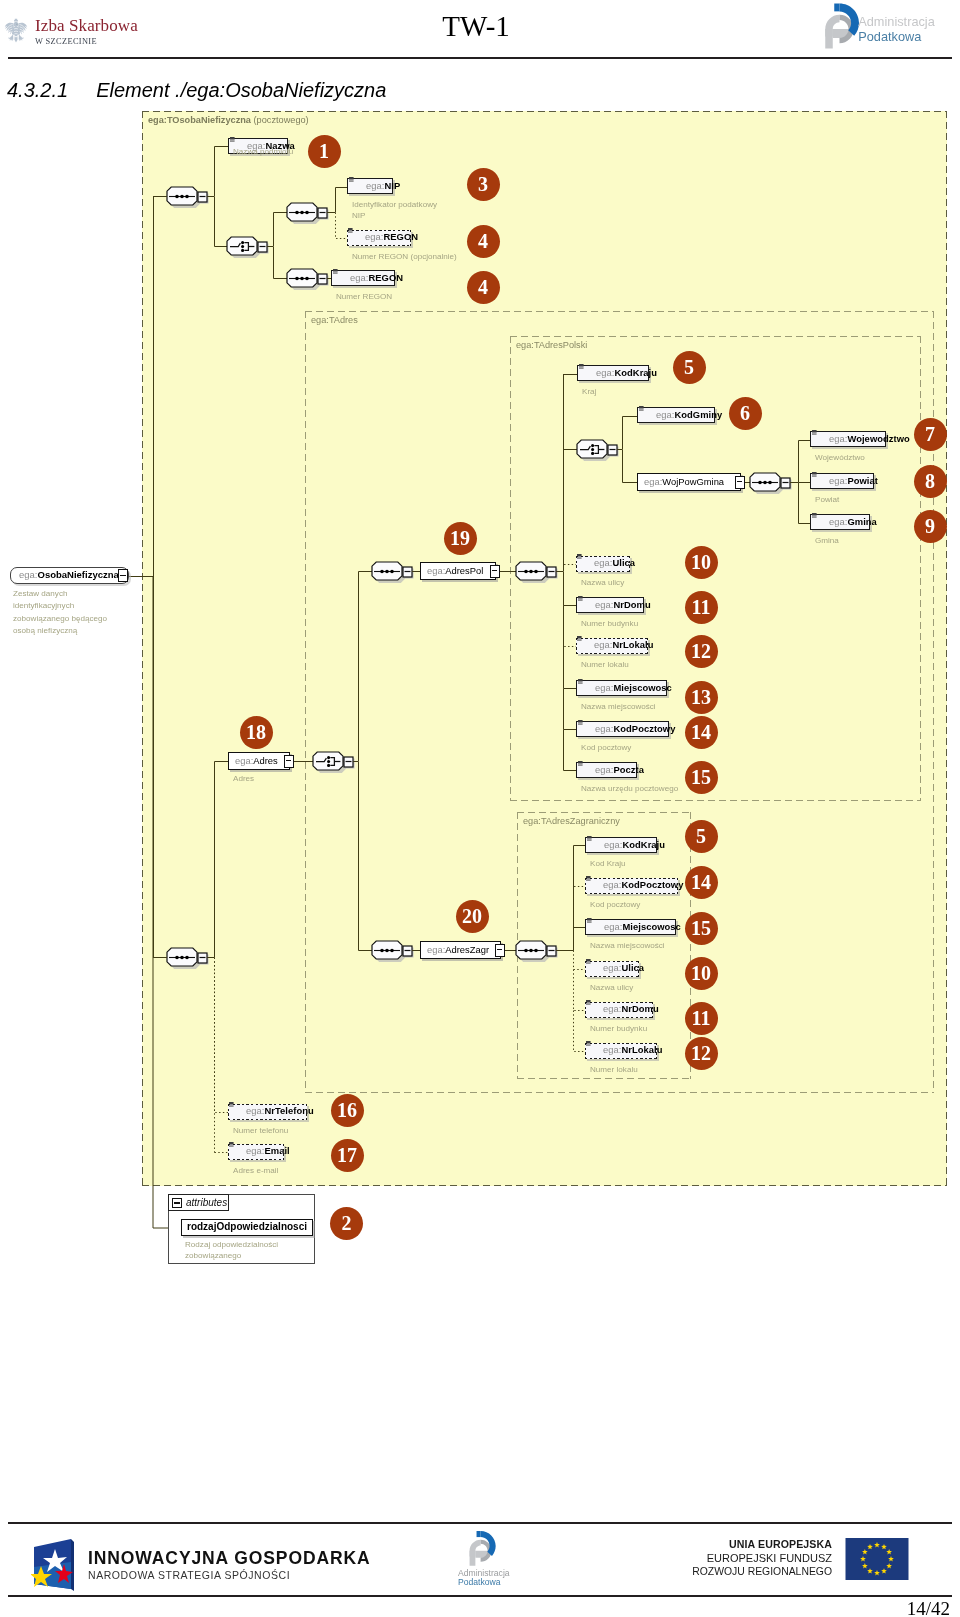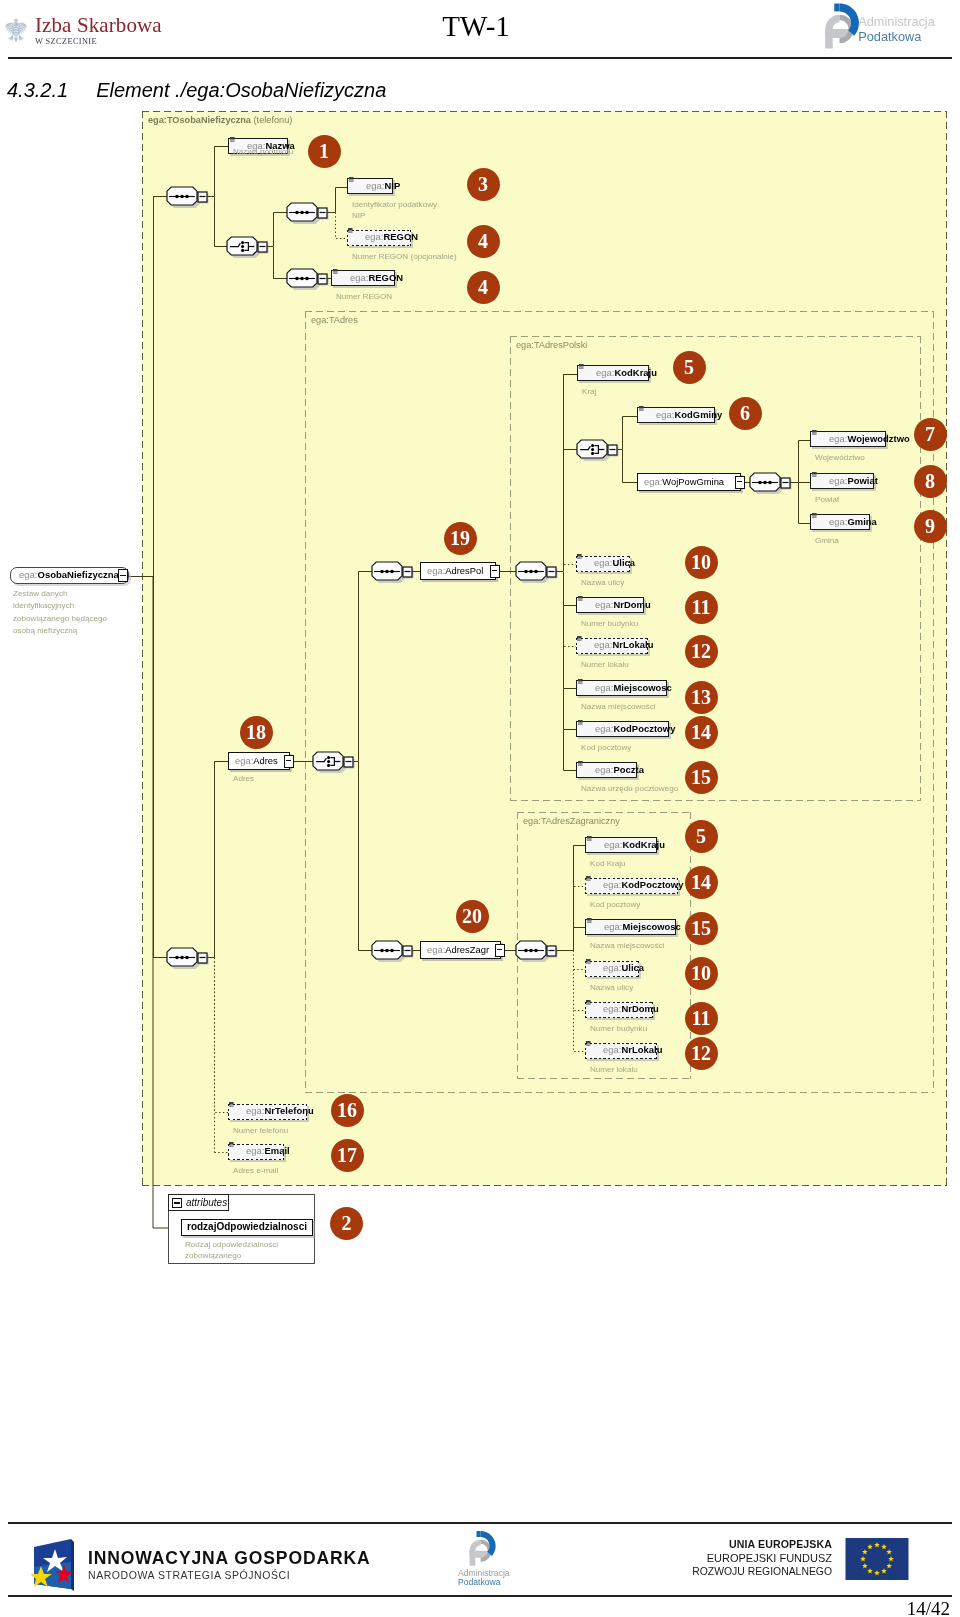--- a/index.html
+++ b/index.html
@@ -4,21 +4,21 @@
 <style>
   html,body{margin:0;padding:0;}
   body{width:960px;height:1617px;background:#ffffff;
        font-family:"Liberation Sans",sans-serif;position:relative;overflow:hidden;
        -webkit-font-smoothing:antialiased;}
 
   
   #header{position:absolute;left:0;top:0;width:960px;height:60px;}
   #emblem{position:absolute;}
   #izba-text{position:absolute;left:35px;top:17px;}
-  #izba-main{font-family:"Liberation Serif",serif;font-size:21px;color:#8b2431;letter-spacing:.1px;line-height:17px;}
+  #izba-main{font-family:"Liberation Serif",serif;font-size:17px;color:#8b2431;letter-spacing:.1px;line-height:17px;}
   #izba-sub{font-family:"Liberation Serif",serif;font-size:8.4px;color:#3d4450;letter-spacing:.35px;margin-top:3px;}
   #doc-title{position:absolute;left:-4px;top:10px;width:960px;text-align:center;
              font-family:"Liberation Serif",serif;font-size:29px;color:#000;}
   #ap-logo{position:absolute;left:823px;top:2px;}
   #header-rule{position:absolute;left:8px;top:57px;width:944px;height:2px;background:#231f20;}
 
   
   #section-title{position:absolute;left:7px;top:79px;font-style:italic;font-size:20px;color:#000;white-space:pre;}
 
   
@@ -158,21 +158,21 @@
       <text x="47" y="52" font-family="Liberation Sans, sans-serif" font-size="17" fill="#4a7fa5">Podatkowa</text>
     </svg>
   </div>
   <div id="header-rule"></div>
 </div>
 
 <div id="section-title"><span>4.3.2.1</span><span style="display:inline-block;width:28px"></span><span>Element ./ega:OsobaNiefizyczna</span></div>
 
 <div id="diagram">
   <div class="panel" id="panel-outer">
-    <span class="panel-label"><span class="b">ega:TOsobaNiefizyczna</span><span> (telefonu)</span></span>
+    <span class="panel-label"><span class="b">ega:TOsobaNiefizyczna</span><span> (pocztowego)</span></span>
   </div>
   <div class="panel sub" id="panel-tadres">
     <span class="panel-label">ega:TAdres</span>
   </div>
   <div class="panel sub" id="panel-tadrespolski">
     <span class="panel-label">ega:TAdresPolski</span>
   </div>
   <div class="panel sub" id="panel-tadreszagr">
     <span class="panel-label">ega:TAdresZagraniczny</span>
   </div>

